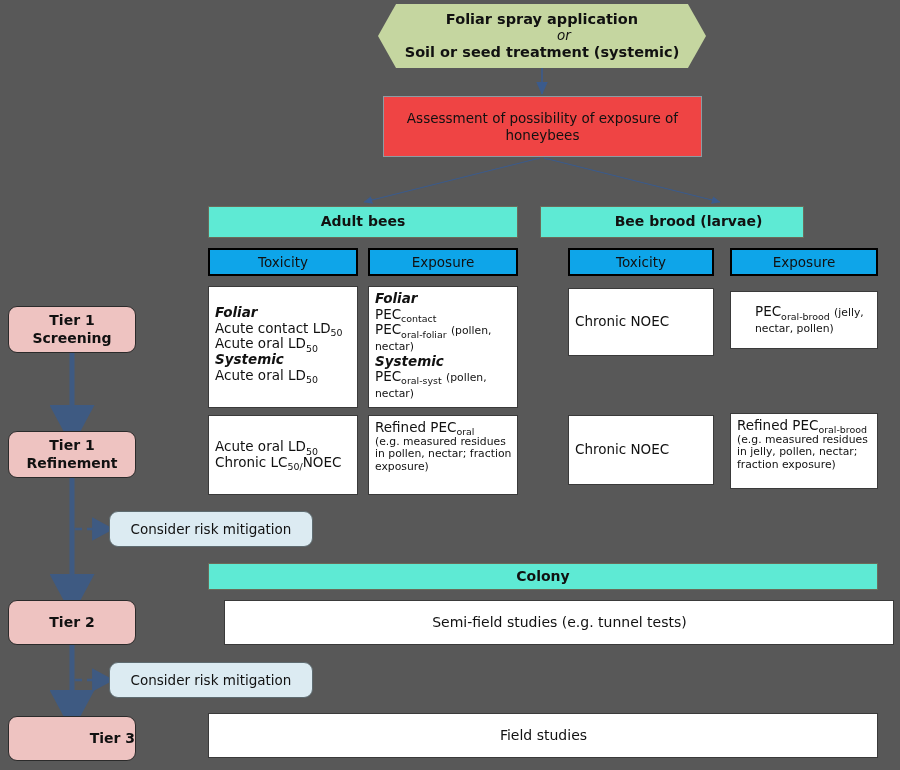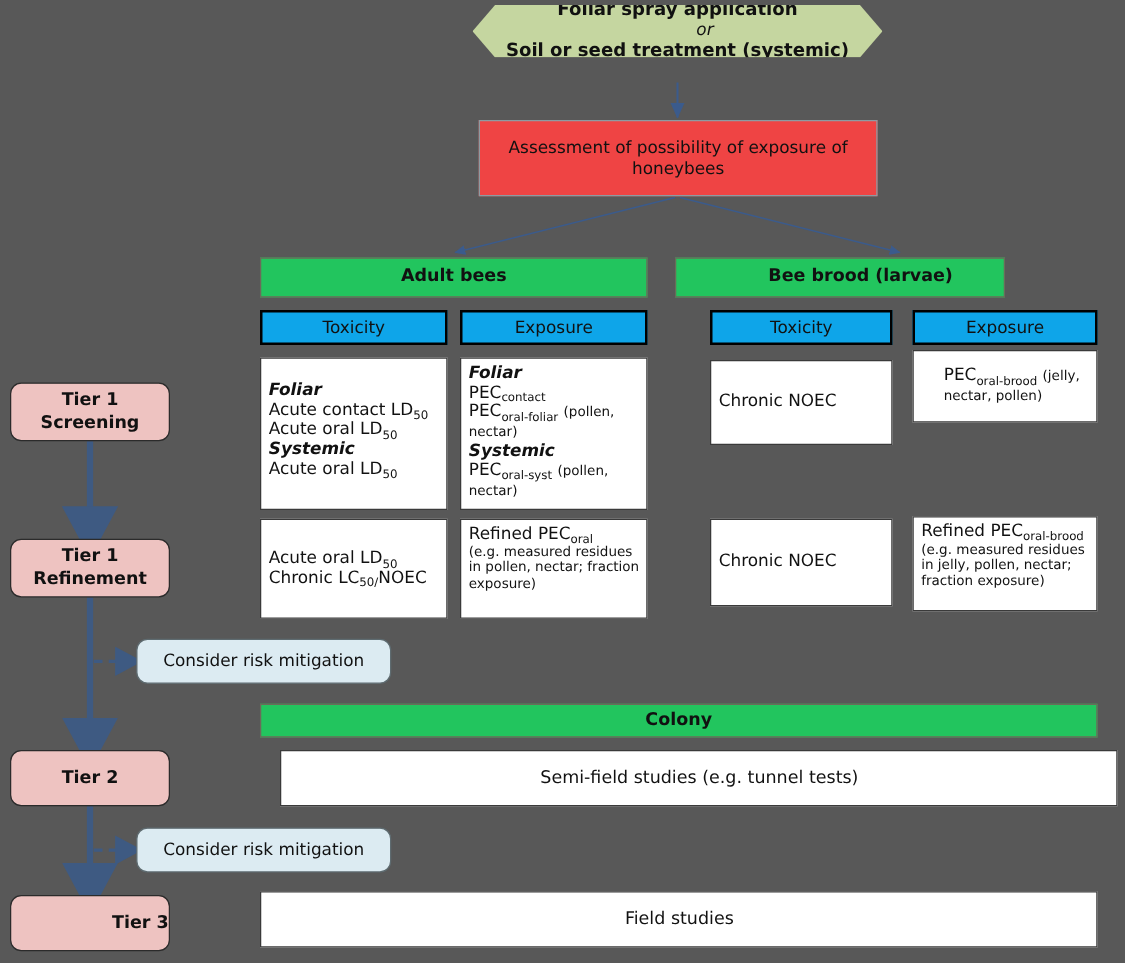--- a/index.html
+++ b/index.html
@@ -26,21 +26,21 @@
     align-items: center;
     justify-content: center;
     text-align: center;
     color: #111;
     line-height: 1.22;
   }
 
   
   #hex {
     left: 378px; top: 4px;
-    width: 328px; height: 42px;
+    width: 328px; height: 64px;
     background: #c5d6a0;
     border: none;
     clip-path: polygon(5.5% 0%, 94.5% 0%, 100% 50%, 94.5% 100%, 5.5% 100%, 0% 50%);
     font-size: 14.5px;
     font-weight: bold;
     flex-direction: column;
     justify-content: center;
     padding: 0 18px;
   }
   #hex .or {
@@ -59,21 +59,21 @@
   }
   #assessment {
     left: 383px; top: 96px;
     width: 319px; height: 61px;
     font-size: 13.5px;
     padding: 0 14px;
   }
 
   
   .yellow {
-    background: #22c55e;
+    background: #5eead4;
     border: 1px solid #6b6b5a;
     font-weight: bold;
     font-size: 14px;
   }
   #hdr-adult { left: 208px; top: 206px; width: 310px; height: 32px; }
   #hdr-brood { left: 540px; top: 206px; width: 264px; height: 32px; padding-left: 33px; }
   #hdr-colony { left: 208px; top: 563px; width: 670px; height: 27px; }
 
   
   .subhdr {
@@ -105,21 +105,21 @@
   }
   .cell.center {
     display: flex;
     align-items: center;
     justify-content: center;
     text-align: center;
   }
   #cell-a-tox-1 { left: 208px; top: 286px; width: 150px; height: 122px; }
   #cell-a-exp-1 { left: 368px; top: 286px; width: 150px; height: 122px; }
   #cell-b-tox-1 { left: 568px; top: 288px; width: 146px; height: 68px; }
-  #cell-b-exp-1 { left: 730px; top: 280px; width: 148px; height: 58px; padding-left: 24px; }
+  #cell-b-exp-1 { left: 730px; top: 291px; width: 148px; height: 58px; padding-left: 24px; }
 
   #cell-a-tox-2 { left: 208px; top: 415px; width: 150px; height: 80px; }
   #cell-a-exp-2 { left: 368px; top: 415px; width: 150px; height: 80px; }
   #cell-b-tox-2 { left: 568px; top: 415px; width: 146px; height: 70px; }
   #cell-b-exp-2 { left: 730px; top: 413px; width: 148px; height: 76px; }
 
   #cell-semifield { left: 208px; top: 600px; width: 670px; height: 45px; font-size: 14px; margin-left: 16px; }
   #cell-field { left: 208px; top: 713px; width: 670px; height: 45px; font-size: 14px; }
 
   .cell-a-tox-1-pad { padding-top: 14px; }

